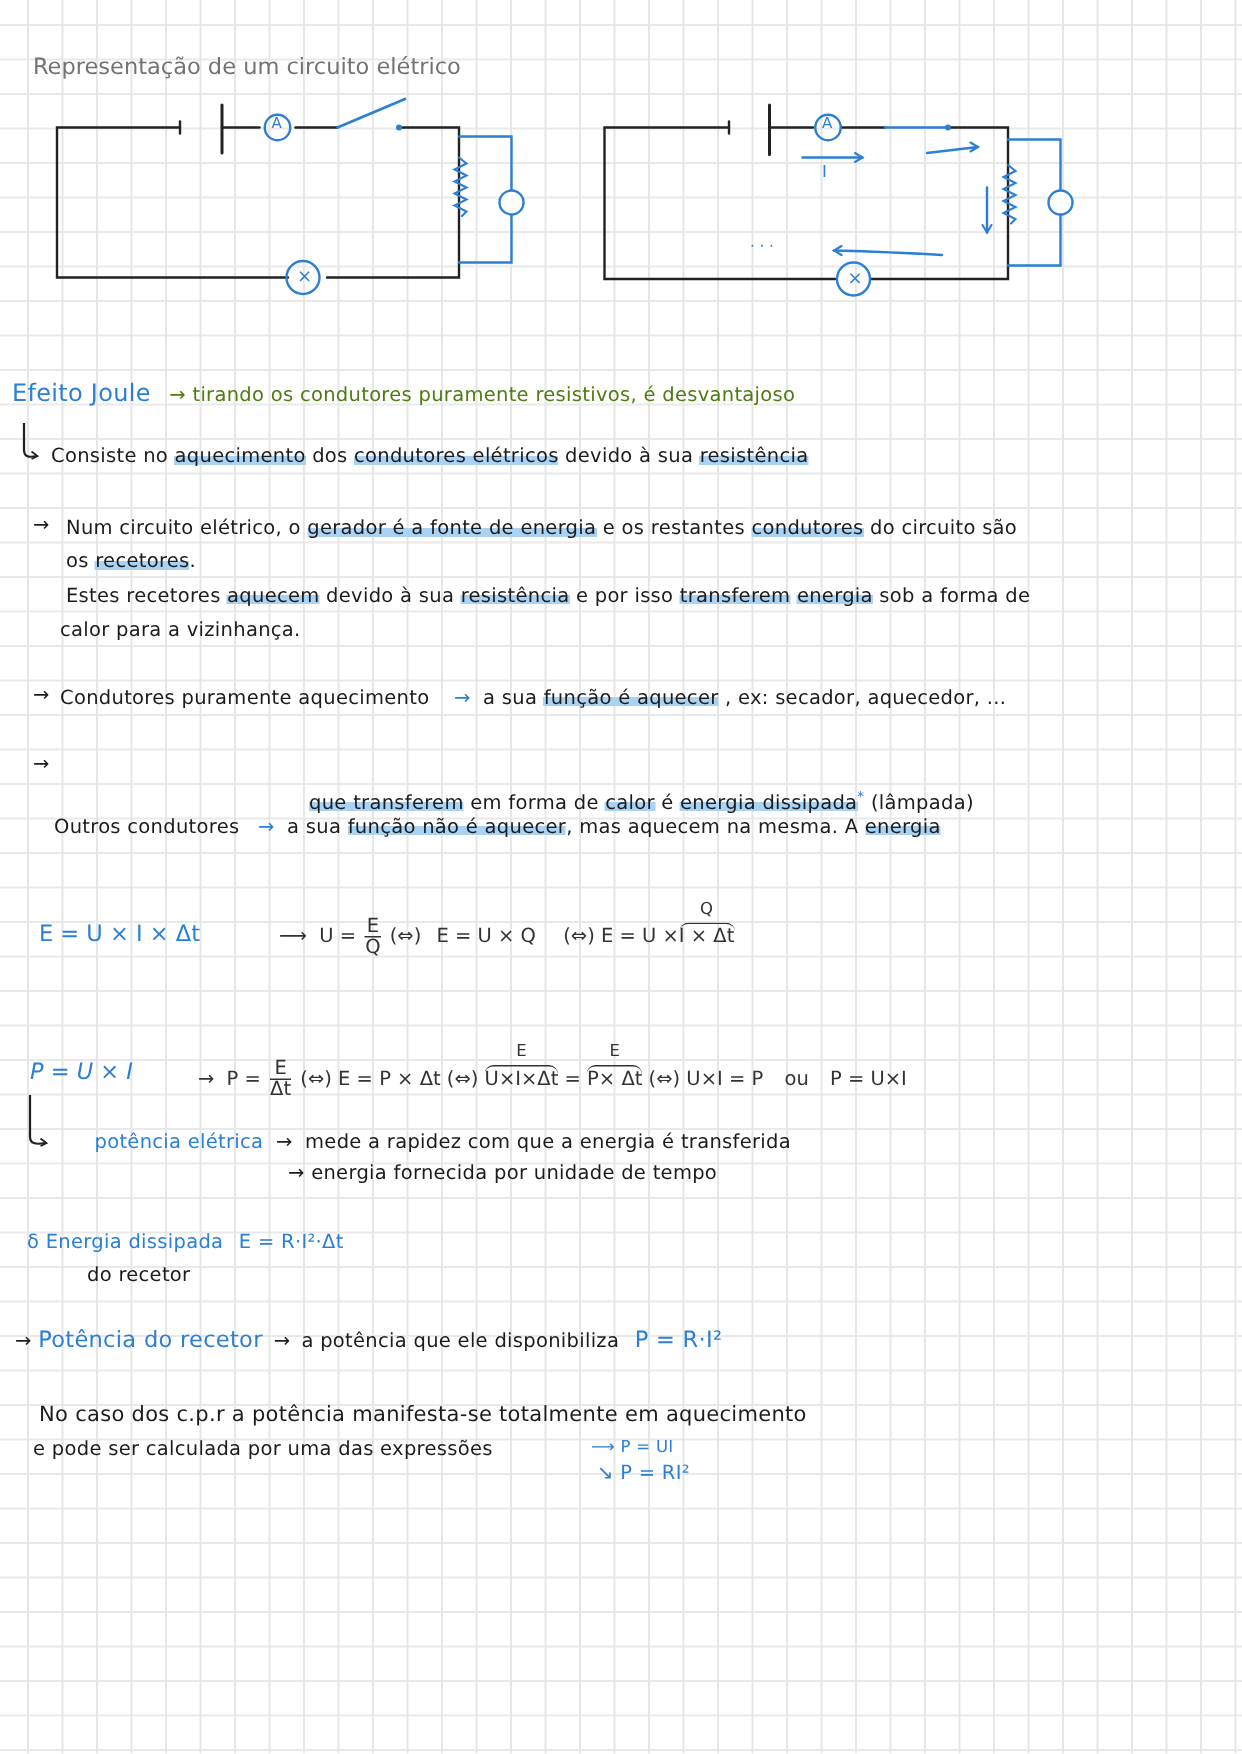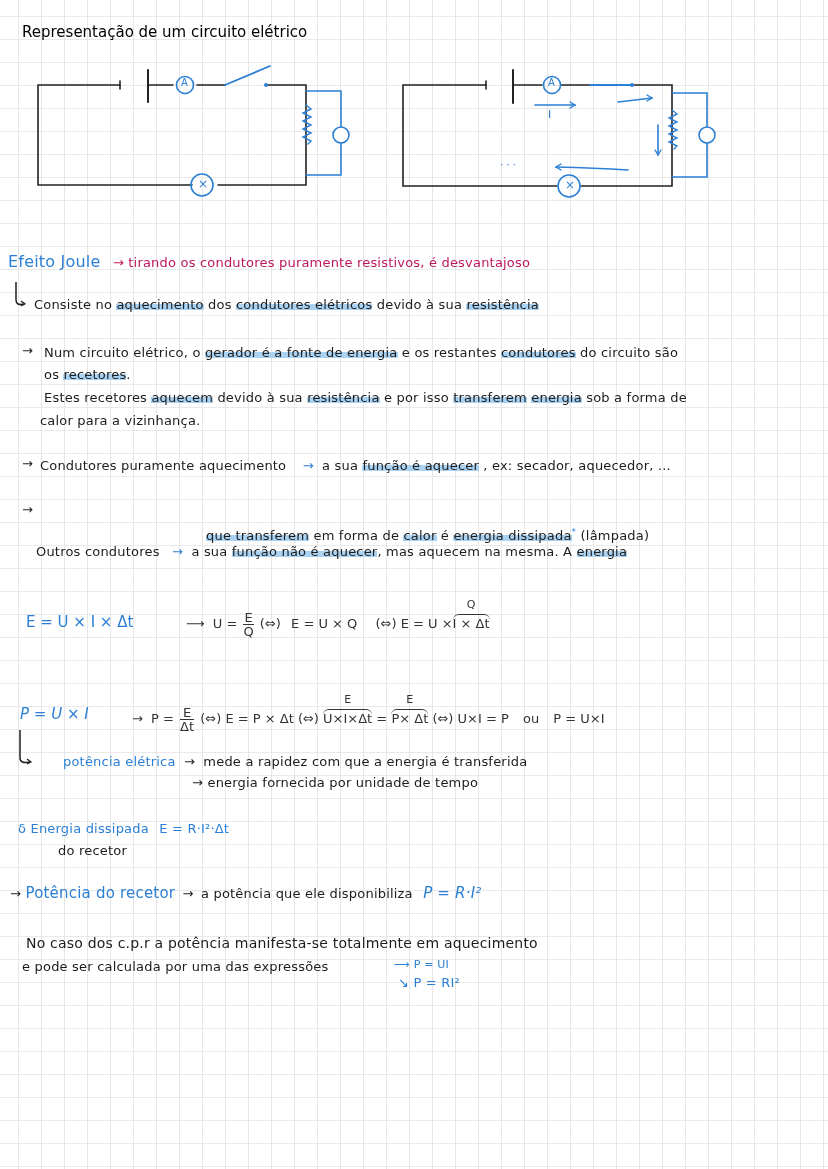--- a/index.html
+++ b/index.html
@@ -10,21 +10,21 @@
       linear-gradient(to right, #e6e6e6 1px, transparent 1px),
       linear-gradient(to bottom, #e9e9e9 1px, transparent 1px);
     background-size:23px 23px;
     background-position:18px 16px;
     font-family:"DejaVu Sans", sans-serif;
     color:#222;
   }
   .abs { position:absolute; white-space:nowrap; }
   .hand { font-family:"DejaVu Sans", sans-serif; font-size:13px; letter-spacing:0.2px; color:#1c1c1c; }
   .blue { color:#2b7fd4; }
-  .title { font-size:15px; color:#000000; }
+  .title { font-size:15px; color:#737373;margin-top:12px; }
   .hl { background: linear-gradient(to bottom, transparent 45%, #a9d2f3 45%, #a9d2f3 85%, transparent 85%); }
   .math { font-family:"DejaVu Sans", sans-serif; font-size:13px; color:#333; }
   .math-blue { font-size:15px; color:#2b7fd4; }
   .sup { font-size:9px; vertical-align:super; }
   .frac { display:inline-block; vertical-align:middle; text-align:center; line-height:13px; margin:0 2px; }
   .frac .num { display:block; border-bottom:1px solid #333; padding:0 1px; }
   .frac .den { display:block; }
   .brace { display:inline-block; position:relative; border-top:1px solid #333; border-radius:6px 6px 0 0; padding-top:1px; }
   .brace .over { position:absolute; top:-17px; left:0; right:0; text-align:center; font-size:11px; }
   svg.circuit { position:absolute; overflow:visible; }
@@ -86,21 +86,21 @@
     <path d="M161 104 l-5 3 5 3" stroke="#2b7fd4" stroke-width="1.4"></path>
   </g>
 </svg>
 <div class="abs blue" style="left:548px; top:77px; font-size:10px;">A</div>
 <div class="abs blue" style="left:565px; top:178px; font-size:12px;">×</div>
 <div class="abs blue" style="left:548px; top:108px; font-size:11px;">I</div>
 <div class="abs blue" style="left:500px; top:159px; font-size:10px;">· · ·</div>
 
 <div class="abs hand" style="left:8px; top:252px;">
   <span class="blue" style="font-size:16px;">Efeito Joule</span>
-  <span style="margin-left:8px; color:#be185d;">→ tirando os condutores puramente resistivos, é desvantajoso</span>
+  <span style="margin-left:8px; color:#4d7c0f;">→ tirando os condutores puramente resistivos, é desvantajoso</span>
 </div>
 
 <svg class="circuit" width="20" height="30" style="left:12px; top:280px;">
   <path d="M4 2 V20 Q4 26 12 24" stroke="#222" stroke-width="1.5" fill="none"></path>
   <path d="M9 21 l4 3 -4 2" stroke="#222" stroke-width="1.2" fill="none"></path>
 </svg>
 <div class="abs hand" style="left:34px; top:297px;">
   <span>Consiste no </span><span class="hl">aquecimento</span><span> dos </span><span class="hl">condutores elétricos</span><span> devido à sua </span><span class="hl">resistência</span>
 </div>
 
@@ -178,21 +178,21 @@
   <span>Energia dissipada</span>
   <span style="margin-left:6px;">E = R·I²·Δt</span>
 </div>
 <div class="abs hand" style="left:58px; top:843px;">do recetor</div>
 
 <div class="abs hand" style="left:10px; top:884px;">
   <span>→</span>
   <span class="blue" style="font-size:15px;">Potência do recetor</span>
   <span style="margin:0 3px;">→</span>
   <span>a potência que ele disponibiliza</span>
-  <span class="blue" style="font-size:15px; margin-left:6px;font-style:italic;">P = R·I²</span>
+  <span class="blue" style="font-size:15px; margin-left:6px;">P = R·I²</span>
 </div>
 
 <div class="abs hand" style="left:26px; top:935px; font-size:14px;">No caso dos c.p.r a potência manifesta-se totalmente em aquecimento</div>
 <div class="abs hand" style="left:22px; top:959px;">e pode ser calculada por uma das expressões</div>
 <div class="abs hand blue" style="left:394px; top:958px; font-size:11px;">
   <span>⟶</span>
   <span>P = UI</span>
 </div>
 <div class="abs hand blue" style="left:398px; top:975px; font-size:13px;text-align:right;">
   <span>↘</span>

